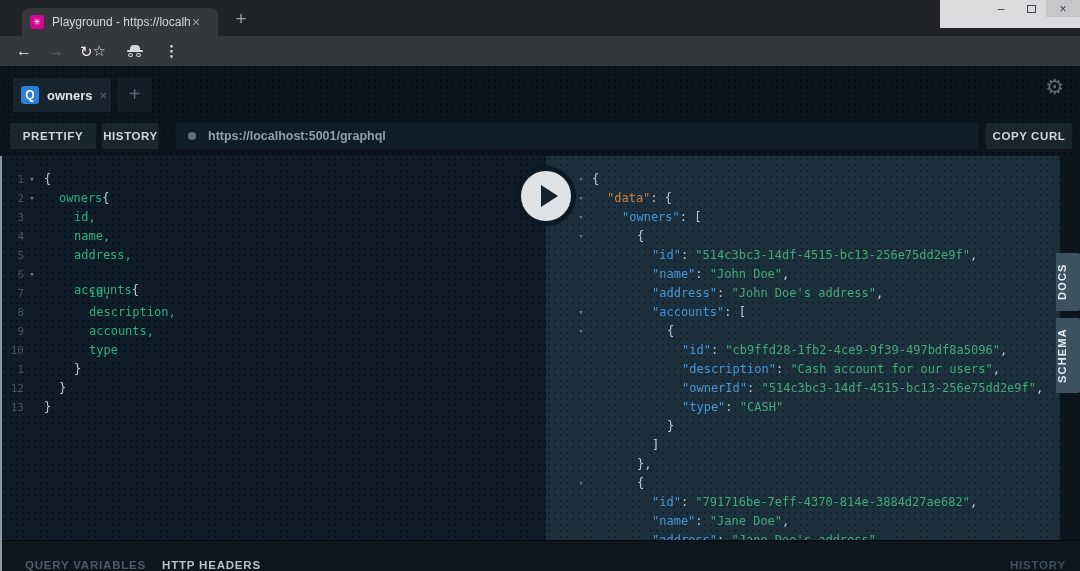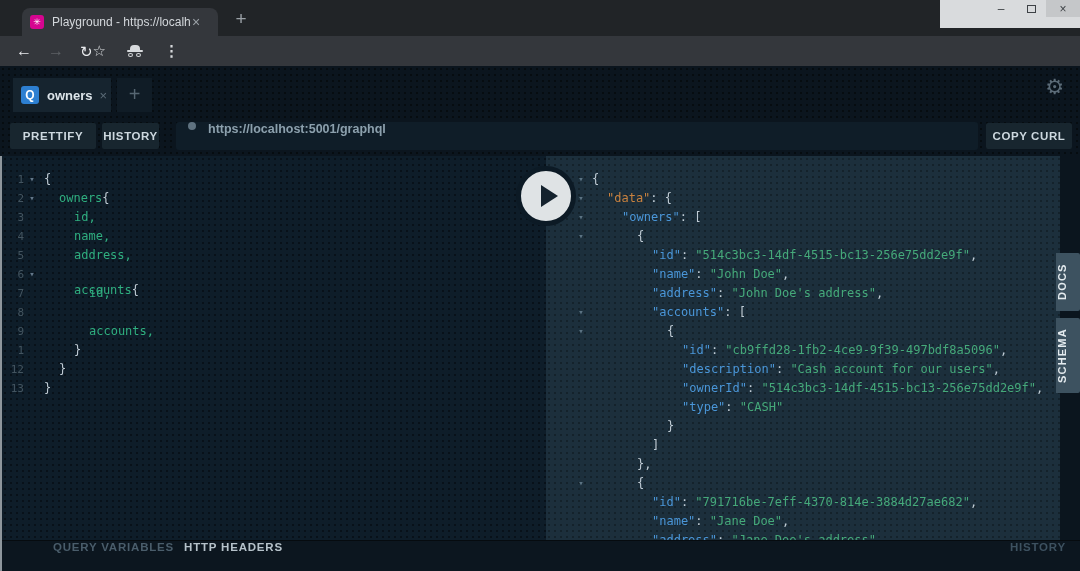--- a/index.html
+++ b/index.html
@@ -54,21 +54,21 @@
   .s-new { position:absolute; left:117px; top:12px; width:35px; height:34px; background:#101c26;
            color:#566672; font-size:20px; text-align:center; line-height:32px; }
   .gear { position:absolute; right:16px; top:10px; color:#5b6b77; font-size:21px; line-height:1; }
   .pg-toolbar { position:absolute; left:0; top:46px; width:1080px; height:44px;text-decoration:underline; }
   .pg-btn { position:absolute; top:11px; height:26px; background:#18262f; color:#cdd8df;
             font-size:11.5px; font-weight:bold; letter-spacing:0.6px; text-align:center; line-height:26px; border-radius:2px; }
   .prettify { left:10px; width:86px; }
   .history  { left:102px; width:57px; }
   .copycurl { right:8px; width:86px; }
   .endpoint { position:absolute; left:176px; right:102px; top:10px; height:28px; background:#0f1d28;
-              border-radius:3px; display:flex; align-items:flex-start; padding:0 12px; }
+              border-radius:3px; display:flex; align-items:center; padding:0 12px; }
   .ep-dot { width:8px; height:8px; border-radius:50%; background:#5f7280; margin-right:12px; flex:0 0 8px; }
   .ep-url { color:#8ca0ad; font-size:12.5px; font-weight:bold; }
   .pg-main { position:absolute; left:0; top:90px; width:1080px; height:384px; }
   .edge-strip { position:absolute; left:0; top:0; width:2px; height:415px; background:#8e969c; z-index:5; }
   .editor { position:absolute; left:2px; top:0; width:544px; height:384px; background:#0e1d29;
             background-image:radial-gradient(rgba(0,0,0,0.4) 1px, transparent 1px); background-size:6px 6px;
             padding-top:14px; overflow:hidden; }
   .response { position:absolute; left:546px; top:0; width:514px; height:384px; background:#1c2f3c;
               background-image:radial-gradient(rgba(0,0,0,0.28) 1px, transparent 1px); background-size:6px 6px;
               padding-top:14px; overflow:hidden; }
@@ -86,24 +86,24 @@
   .play { position:absolute; left:516px; top:10px; width:60px; height:60px; border-radius:50%;
           background:#dfe3e5; border:5px solid #0c1a25; display:flex; align-items:center; justify-content:center; z-index:6; }
   .play-tri { width:0; height:0; border-top:11px solid transparent; border-bottom:11px solid transparent;
               border-left:17px solid #14222d; margin-left:6px; }
   .vtab { position:absolute; left:1056px; width:24px; background:#3d5260; border-radius:2px 0 0 2px;
           color:#e4ebef; font-size:11px; font-weight:bold; letter-spacing:1.2px;
           writing-mode:vertical-rl; transform:rotate(180deg); text-align:center; }
   .vtab.docs { top:97px; height:58px; }
   .vtab.schema { top:162px; height:75px; }
   .pg-footer { position:absolute; left:0; top:474px; width:1080px; height:31px; background:#0c161f;
-               border-top:1px solid rgba(0,0,0,0.5); display:flex; align-items:flex-start;padding-left:28px; }
+               border-top:1px solid rgba(0,0,0,0.5); display:flex; align-items:flex-end; }
   .ft { font-size:11.5px; font-weight:bold; letter-spacing:0.8px; }
   .ft.qv { color:#4a5d6b; margin-left:25px; }
-  .ft.hh { color:#b6c2ca; margin-left:10px; }
+  .ft.hh { color:#b6c2ca; margin-left:16px; }
   .ft.tr { color:#3d5160; margin-left:auto; margin-right:14px; }
 </style>
 </head>
 <body>
 
 <div id="screen">
 
   <div class="tabstrip">
     <div class="btab">
       <span class="favicon" style="background:#d60590">✳</span>
@@ -160,22 +160,23 @@
       <div class="edge-strip"></div>
       <div class="editor">
           <div>
             <div class="cl"><span class="ln">1</span><span class="fold">▾</span><span class="code" style="padding-left: 4px;"><span class="tk-p">{</span></span></div>
             <div class="cl"><span class="ln">2</span><span class="fold">▾</span><span class="code" style="padding-left: 19px;"><span class="tk-f">owners</span><span class="tk-p">{</span></span></div>
             <div class="cl"><span class="ln">3</span><span class="fold"></span><span class="code" style="padding-left: 34px;"><span class="tk-f">id,</span></span></div>
             <div class="cl"><span class="ln">4</span><span class="fold"></span><span class="code" style="padding-left: 34px;"><span class="tk-f">name,</span></span></div>
             <div class="cl"><span class="ln">5</span><span class="fold"></span><span class="code" style="padding-left: 34px;"><span class="tk-f">address,</span></span></div>
             <div class="cl"><span class="ln">6</span><span class="fold">▾</span><span class="code" style="padding-left: 34px; margin-top: 16px;"><span class="tk-f">accounts</span><span class="tk-p">{</span></span></div>
             <div class="cl"><span class="ln">7</span><span class="fold"></span><span class="code" style="padding-left: 49px;"><span class="tk-f">id,</span></span></div>
-            <div class="cl"><span class="ln">8</span><span class="fold"></span></div>
+            <div class="cl"><span class="ln">8</span><span class="fold"></span><span class="code" style="padding-left: 49px;"><span class="tk-f">description,</span></span></div>
             <div class="cl"><span class="ln">9</span><span class="fold"></span><span class="code" style="padding-left: 49px;"><span class="tk-f">accounts,</span></span></div>
+            <div class="cl"><span class="ln">10</span><span class="fold"></span><span class="code" style="padding-left: 49px;"><span class="tk-f">type</span></span></div>
             <div class="cl"><span class="ln">1</span><span class="fold"></span><span class="code" style="padding-left: 34px;"><span class="tk-p">}</span></span></div>
             <div class="cl"><span class="ln">12</span><span class="fold"></span><span class="code" style="padding-left: 19px;"><span class="tk-p">}</span></span></div>
             <div class="cl"><span class="ln">13</span><span class="fold"></span><span class="code" style="padding-left: 4px;"><span class="tk-p">}</span></span></div>
           </div>
         </div>
       <div class="response">
           <div>
             <div class="cl"><span class="fold">▾</span><span class="code" style="padding-left: 4px;"><span class="tk-p">{</span></span></div>
             <div class="cl"><span class="fold">▾</span><span class="code" style="padding-left: 19px;"><span class="tk-d">"data"</span><span class="tk-p">: {</span></span></div>
             <div class="cl"><span class="fold">▾</span><span class="code" style="padding-left: 34px;"><span class="tk-k">"owners"</span><span class="tk-p">: [</span></span></div>

